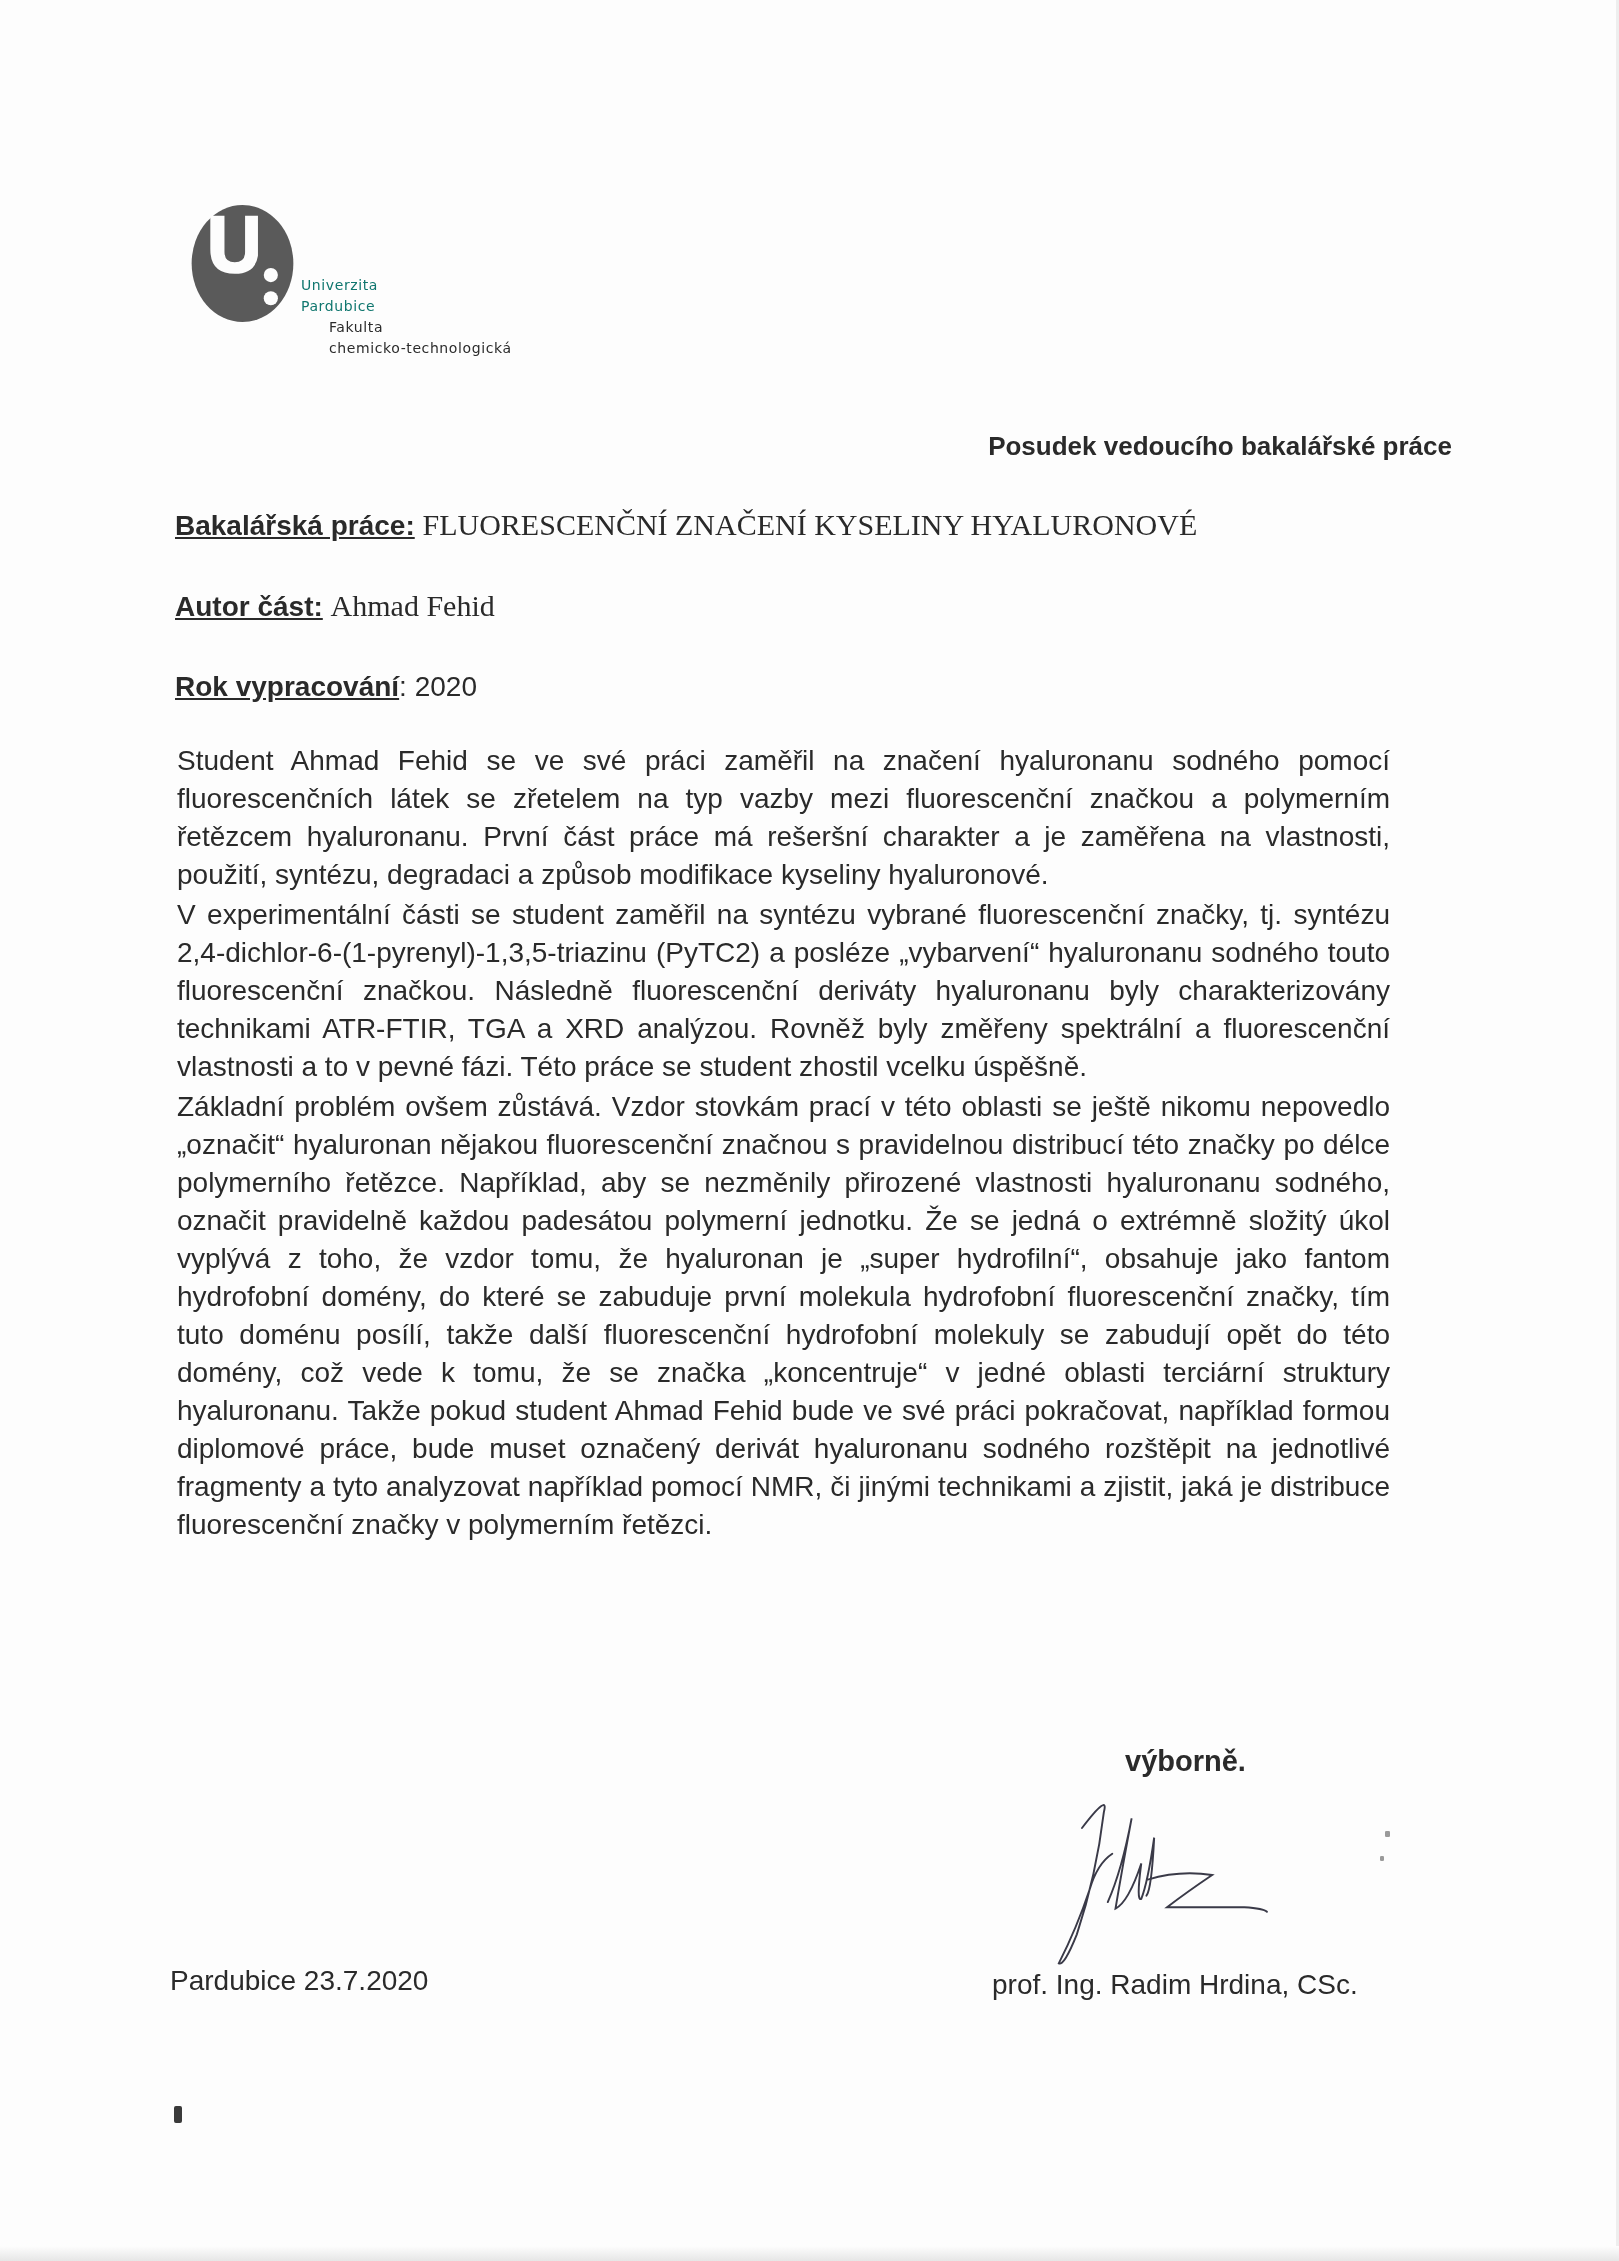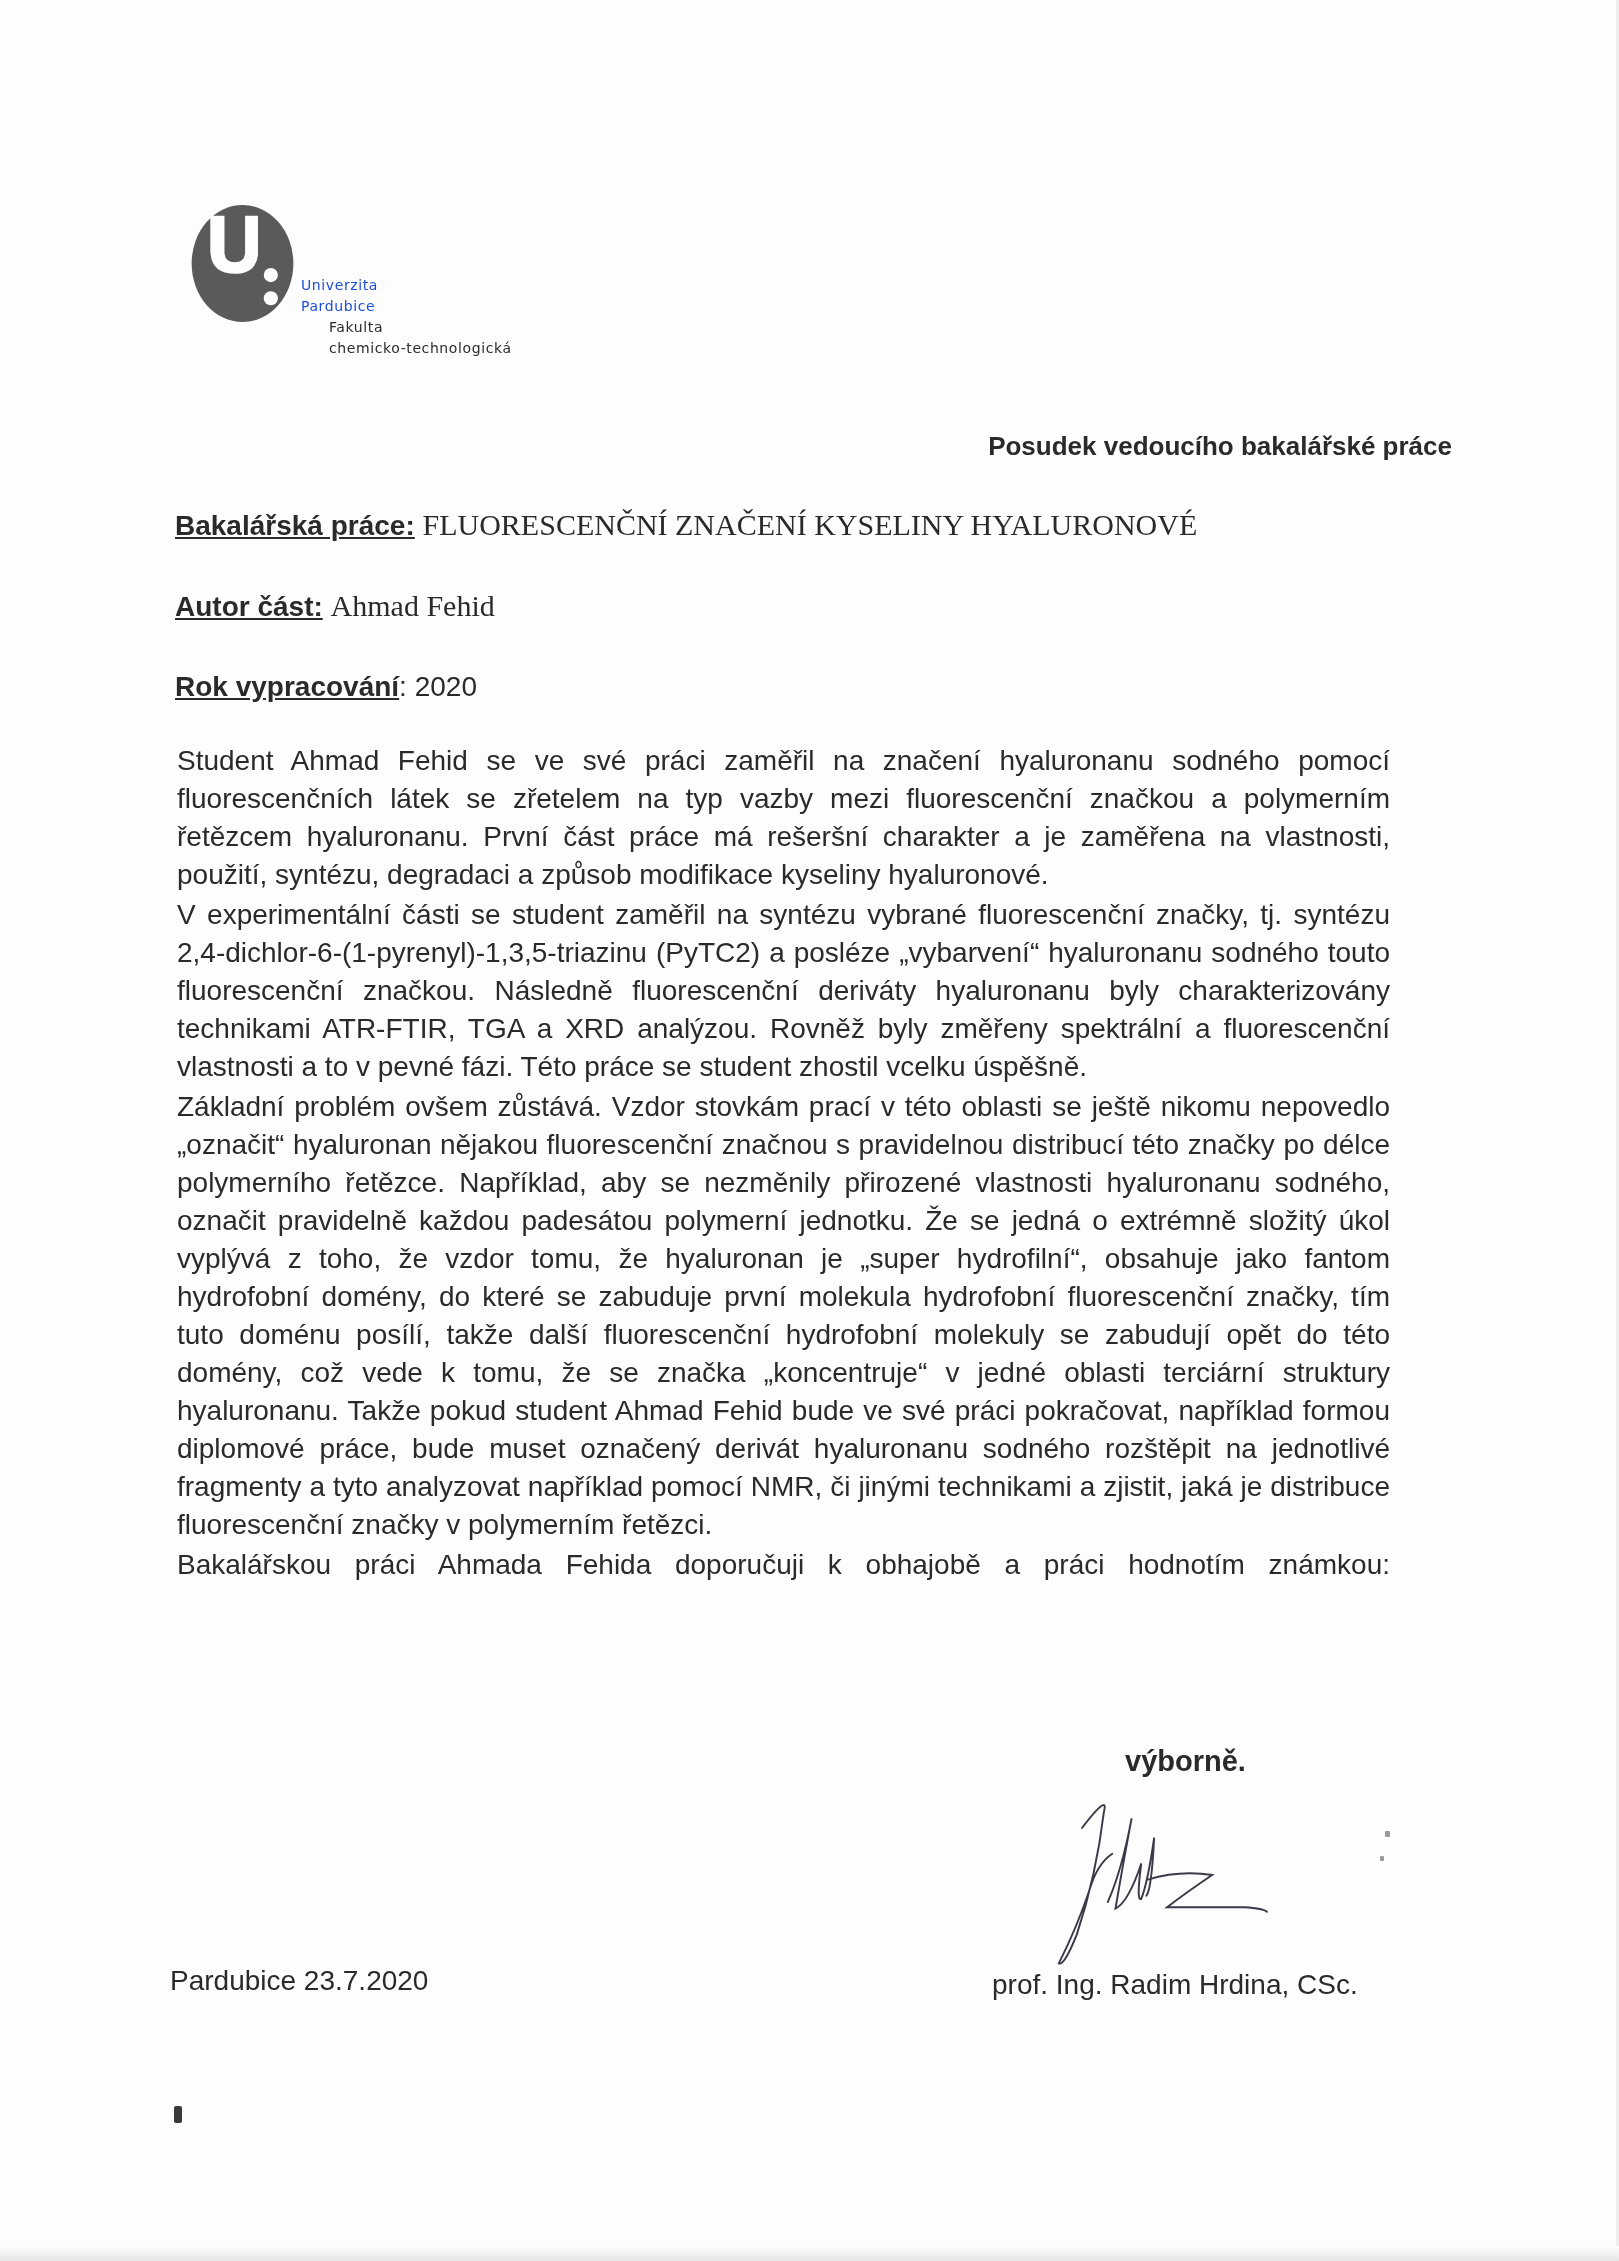--- a/index.html
+++ b/index.html
@@ -15,21 +15,21 @@
   }
   .page-right-edge {
     position: absolute; top: 0; bottom: 0; right: 0; width: 3.9px;
     background: #eeeeee;
   }
   
   .logo { position: absolute; left: 191px; top: 204px; }
   .logo-mark { position: absolute; left: 0; top: 0; width: 103px; height: 119px; }
   .logo-text { position: absolute; left: 110px; top: 71px; white-space: nowrap; }
   .logo-text div { font-family: "DejaVu Sans", sans-serif; font-size: 14px; line-height: 21px; letter-spacing: 0.6px; }
-  .logo-uni { color: #1d4ed8; }
+  .logo-uni { color: #0f766e; }
   .logo-fac { color: #2b2b2b; margin-left: 28px; }
 
   .title {
     position: absolute; left: 0; width: 1452px; top: 431px;
     text-align: right; font-weight: bold; font-size: 26px; letter-spacing: 0px;
   }
   .meta-row { position: absolute; left: 175px; font-size: 28px; white-space: nowrap; }
   .meta-label { font-weight: bold; text-decoration: underline; }
   .meta-value-serif { font-family: "Liberation Serif", serif; font-size: 30px; margin-top: 24px; }
   .row-thesis { top: 508px; }
@@ -83,21 +83,20 @@
 <div class="meta-row row-author">
   <span class="meta-label">Autor část:</span>
   <span class="meta-value-serif">Ahmad Fehid</span>
 </div>
 <div class="meta-row row-year"><span class="meta-label">Rok vypracování</span><span>:</span> <span>2020</span></div>
 
 <div class="body-text">
   <p>Student Ahmad Fehid se ve své práci zaměřil na značení hyaluronanu sodného pomocí fluorescenčních látek se zřetelem na typ vazby mezi fluorescenční značkou a polymerním řetězcem hyaluronanu. První část práce má rešeršní charakter a je zaměřena na vlastnosti, použití, syntézu, degradaci a způsob modifikace kyseliny hyaluronové.</p>
   <p>V experimentální části se student zaměřil na syntézu vybrané fluorescenční značky, tj. syntézu 2,4-dichlor-6-(1-pyrenyl)-1,3,5-triazinu (PyTC2) a posléze „vybarvení“ hyaluronanu sodného touto fluorescenční značkou. Následně fluorescenční deriváty hyaluronanu byly charakterizovány technikami ATR-FTIR, TGA a XRD analýzou. Rovněž byly změřeny spektrální a fluorescenční vlastnosti a to v pevné fázi. Této práce se student zhostil vcelku úspěšně.</p>
   <p>Základní problém ovšem zůstává. Vzdor stovkám prací v této oblasti se ještě nikomu nepovedlo „označit“ hyaluronan nějakou fluorescenční značnou s pravidelnou distribucí této značky po délce polymerního řetězce. Například, aby se nezměnily přirozené vlastnosti hyaluronanu sodného, označit pravidelně každou padesátou polymerní jednotku. Že se jedná o extrémně složitý úkol vyplývá z toho, že vzdor tomu, že hyaluronan je „super hydrofilní“, obsahuje jako fantom hydrofobní domény, do které se zabuduje první molekula hydrofobní fluorescenční značky, tím tuto doménu posílí, takže další fluorescenční hydrofobní molekuly se zabudují opět do této domény, což vede k tomu, že se značka „koncentruje“ v jedné oblasti terciární struktury hyaluronanu. Takže pokud student Ahmad Fehid bude ve své práci pokračovat, například formou diplomové práce, bude muset označený derivát hyaluronanu sodného rozštěpit na jednotlivé fragmenty a tyto analyzovat například pomocí NMR, či jinými technikami a zjistit, jaká je distribuce fluorescenční značky v polymerním řetězci.</p>
-  <p class="last-justify">Bakalářskou práci Ahmada Fehida doporučuji k obhajobě a práci hodnotím známkou:</p>
 </div>
 
 <div class="grade">výborně.</div>
 
 <svg class="signature" viewBox="0 0 380 270">
   <path d="M48 45 Q90 -10 82 20 Q70 120 40 210 Q20 260 12 255 Q40 200 60 140 Q72 100 95 85" fill="none" stroke="#3a3a48" stroke-width="3" stroke-linecap="round"></path>
   <path d="M88 160 Q110 110 125 30 Q110 110 100 170 Q120 160 140 100 Q132 160 140 155 Q150 130 160 60 Q156 140 148 150" fill="none" stroke="#3a3a48" stroke-width="3" stroke-linecap="round"></path>
   <path d="M150 125 Q200 110 250 118 Q210 145 180 168 Q240 168 300 168 Q330 170 335 175" fill="none" stroke="#3a3a48" stroke-width="3" stroke-linecap="round"></path>
 </svg>
 

